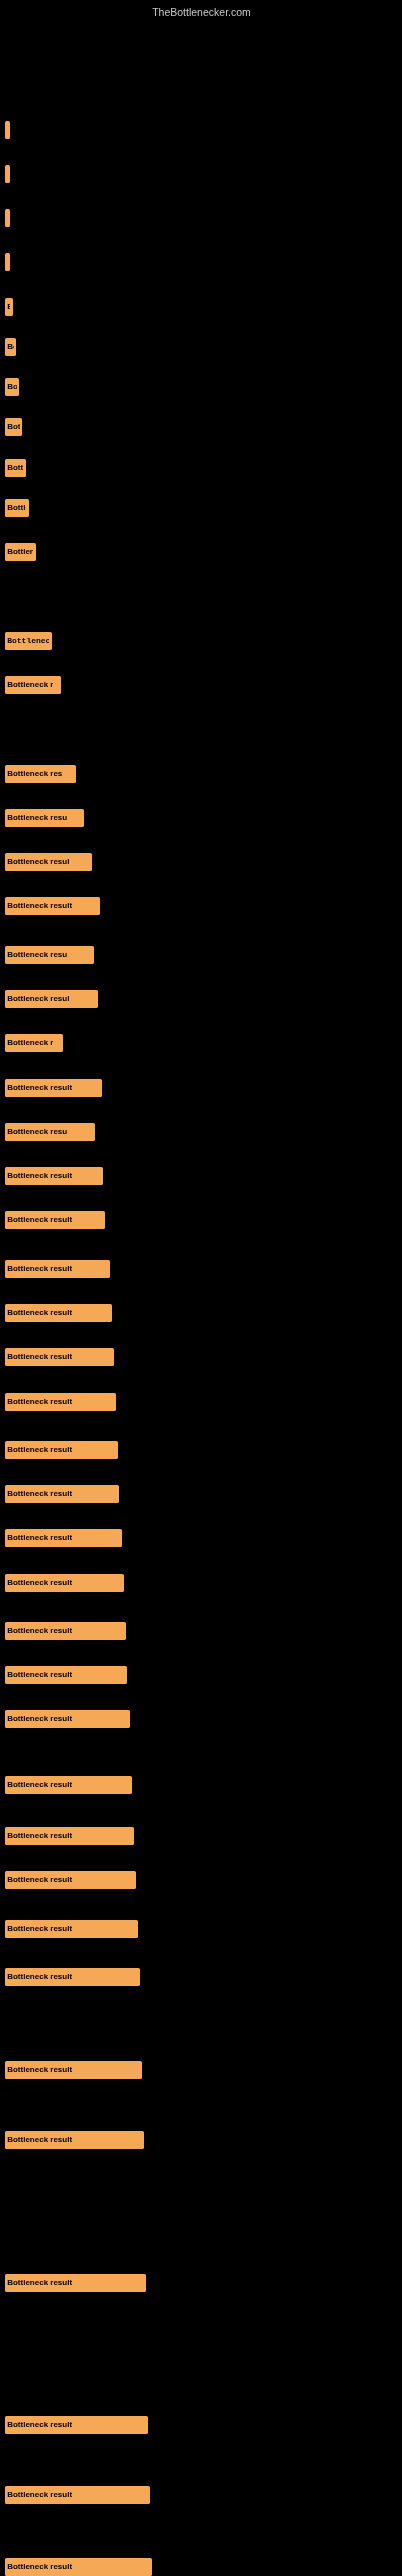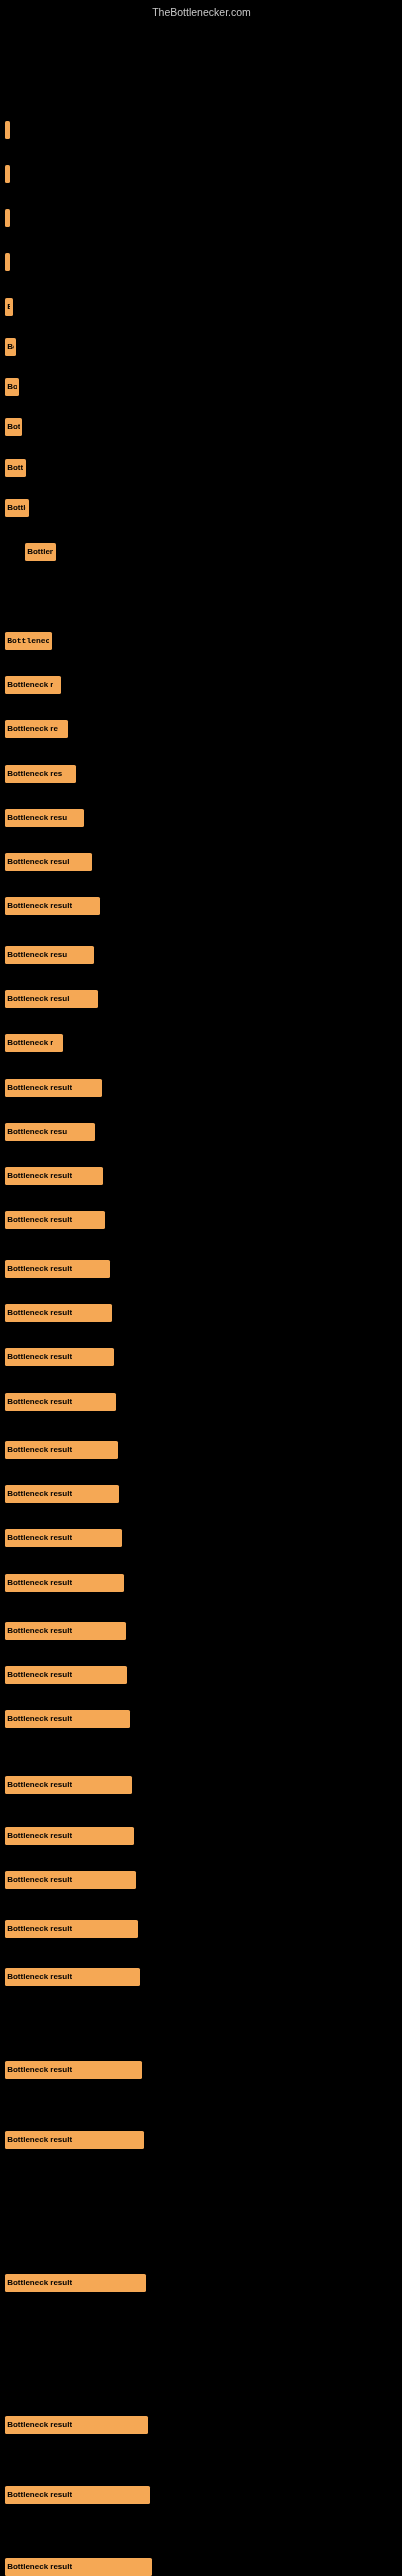--- a/index.html
+++ b/index.html
@@ -67,39 +67,34 @@
       <div style="background-color: rgb(245, 168, 85); width: 21px; height: 17.7px; border-radius: 1.6px; display: flex; align-items: center; padding: 0px 2.4px; overflow: hidden; white-space: nowrap; min-width: 21px;">
         <span style="font-size: 8px; font-weight: bold; color: rgb(0, 0, 0); overflow: hidden; white-space: nowrap;">Bottl</span>
       </div>
     </div>
     <div style="position: absolute; top: 475px; left: 0px; width: 403px; height: 22.5px; display: flex; align-items: center; padding-left: 4.8px;">
       <div style="background-color: rgb(245, 168, 85); width: 24px; height: 17.7px; border-radius: 1.6px; display: flex; align-items: center; padding: 0px 2.4px; overflow: hidden; white-space: nowrap; min-width: 24px;">
         <span style="font-size: 8px; font-weight: bold; color: rgb(0, 0, 0); overflow: hidden; white-space: nowrap;">Bottle</span>
       </div>
     </div>
     <div style="position: absolute; top: 519px; left: 0px; width: 403px; height: 22.5px; display: flex; align-items: center; padding-left: 4.8px;">
-      <div style="background-color: rgb(245, 168, 85); width: 31px; height: 17.7px; border-radius: 1.6px; display: flex; align-items: center; padding: 0px 2.4px; overflow: hidden; white-space: nowrap; min-width: 31px; margin-left: 20px;">
+      <div style="background-color: rgb(245, 168, 85); width: 31px; height: 17.7px; border-radius: 1.6px; display: flex; align-items: center; padding: 0px 2.4px; overflow: hidden; white-space: nowrap; min-width: 31px;">
         <span style="font-size: 8px; font-weight: bold; color: rgb(0, 0, 0); overflow: hidden; white-space: nowrap;">Bottlen</span>
       </div>
     </div>
     <div style="position: absolute; top: 608px; left: 0px; width: 403px; height: 22.5px; display: flex; align-items: center; padding-left: 4.8px;">
       <div style="background-color: rgb(245, 168, 85); width: 47px; height: 17.7px; border-radius: 1.6px; display: flex; align-items: center; padding: 0px 2.4px; overflow: hidden; white-space: nowrap; min-width: 47px;">
         <span style="font-size: 8px; font-weight: bold; color: rgb(0, 0, 0); overflow: hidden; white-space: nowrap; font-family: Liberation Mono, monospace;">Bottleneck</span>
       </div>
     </div>
     <div style="position: absolute; top: 652px; left: 0px; width: 403px; height: 22.5px; display: flex; align-items: center; padding-left: 4.8px;">
       <div style="background-color: rgb(245, 168, 85); width: 56px; height: 17.7px; border-radius: 1.6px; display: flex; align-items: center; padding: 0px 2.4px; overflow: hidden; white-space: nowrap; min-width: 56px;">
         <span style="font-size: 8px; font-weight: bold; color: rgb(0, 0, 0); overflow: hidden; white-space: nowrap;">Bottleneck r</span>
       </div>
     </div>
-    <div style="position: absolute; top: 696px; left: 0px; width: 403px; height: 22.5px; display: flex; align-items: center; padding-left: 4.8px;">
-      <div style="background-color: rgb(245, 168, 85); width: 63px; height: 17.7px; border-radius: 1.6px; display: flex; align-items: center; padding: 0px 2.4px; overflow: hidden; white-space: nowrap; min-width: 63px;">
-        <span style="font-size: 8px; font-weight: bold; color: rgb(0, 0, 0); overflow: hidden; white-space: nowrap;">Bottleneck re</span>
-      </div>
-    </div>
     <div style="position: absolute; top: 741px; left: 0px; width: 397px; height: 22.5px; display: flex; align-items: center; padding-left: 4.8px;">
       <div style="background-color: rgb(245, 168, 85); width: 71px; height: 17.7px; border-radius: 1.6px; display: flex; align-items: center; padding: 0px 2.4px; overflow: hidden; white-space: nowrap; min-width: 71px;">
         <span style="font-size: 8px; font-weight: bold; color: rgb(0, 0, 0); overflow: hidden; white-space: nowrap;">Bottleneck res</span>
       </div>
     </div>
     <div style="position: absolute; top: 785px; left: 0px; width: 403px; height: 22.5px; display: flex; align-items: center; padding-left: 4.8px;">
       <div style="background-color: rgb(245, 168, 85); width: 79px; height: 17.7px; border-radius: 1.6px; display: flex; align-items: center; padding: 0px 2.4px; overflow: hidden; white-space: nowrap; min-width: 79px;">
         <span style="font-size: 8px; font-weight: bold; color: rgb(0, 0, 0); overflow: hidden; white-space: nowrap;">Bottleneck resu</span>
       </div>
     </div>

